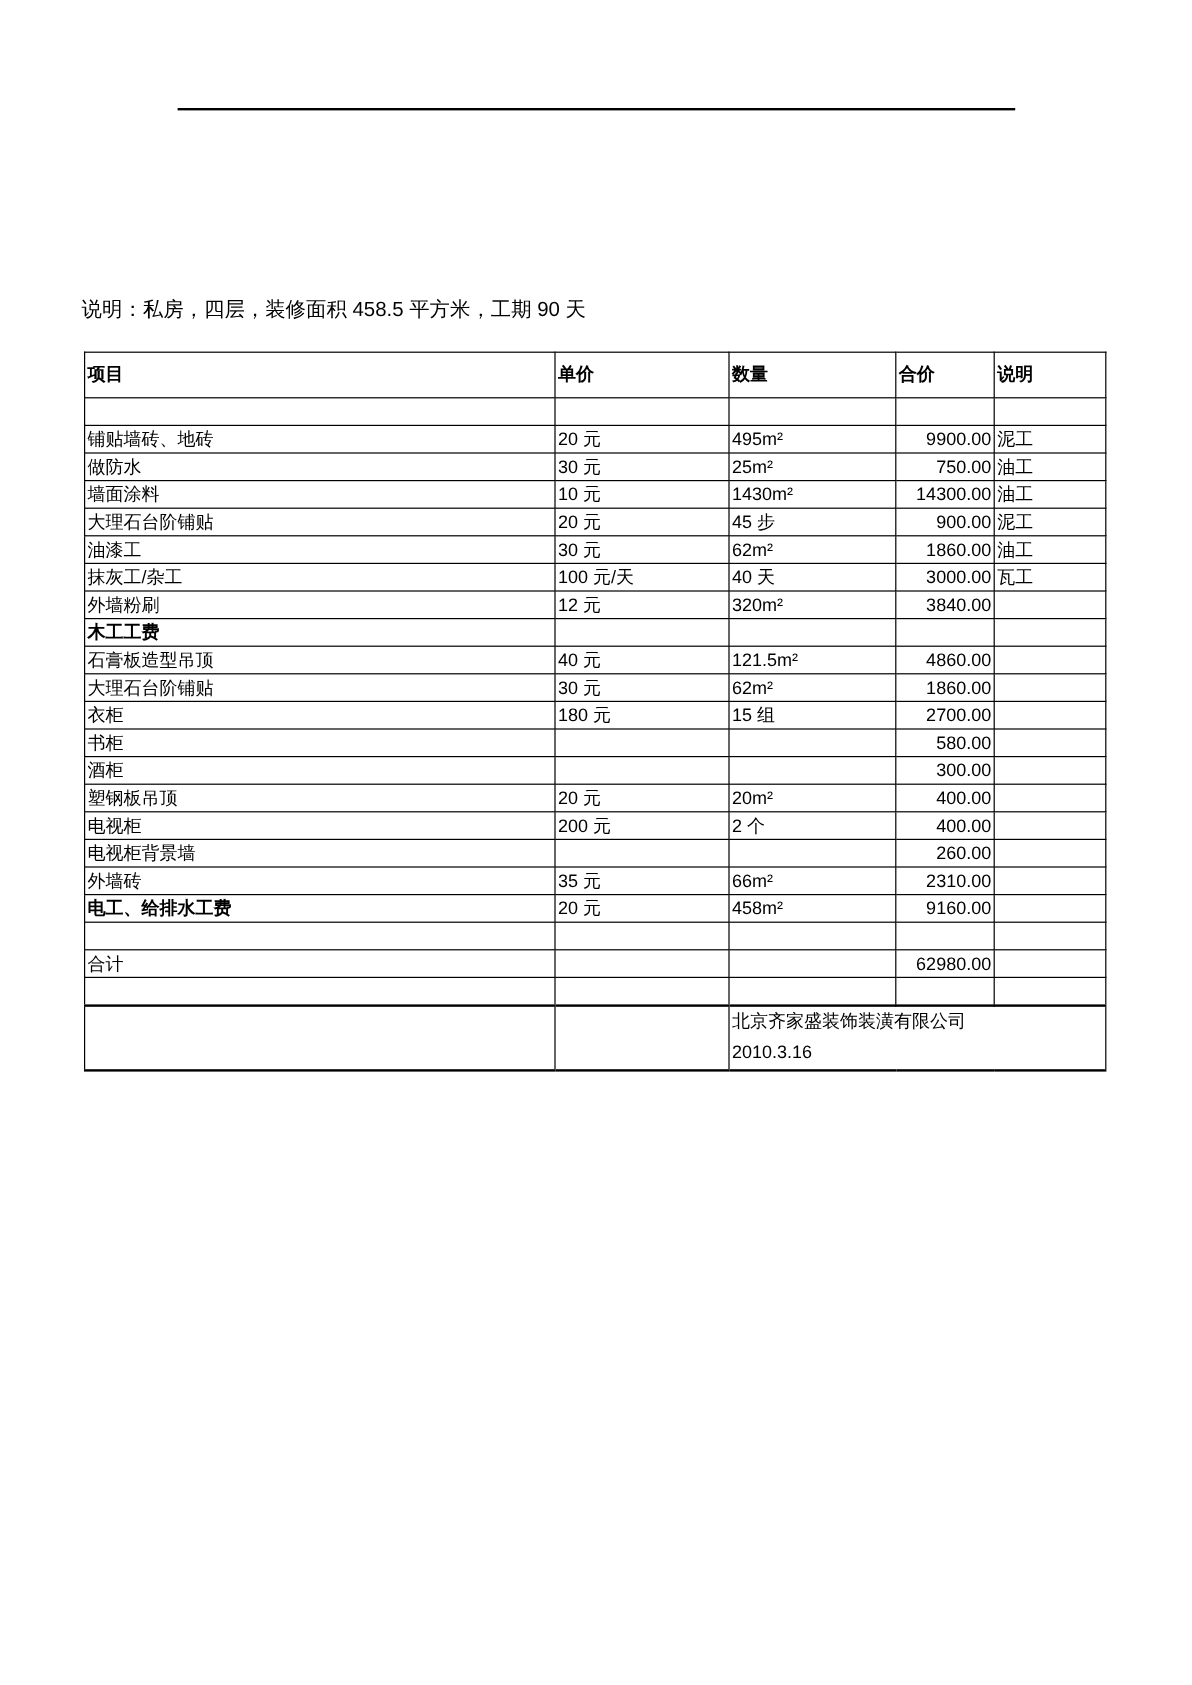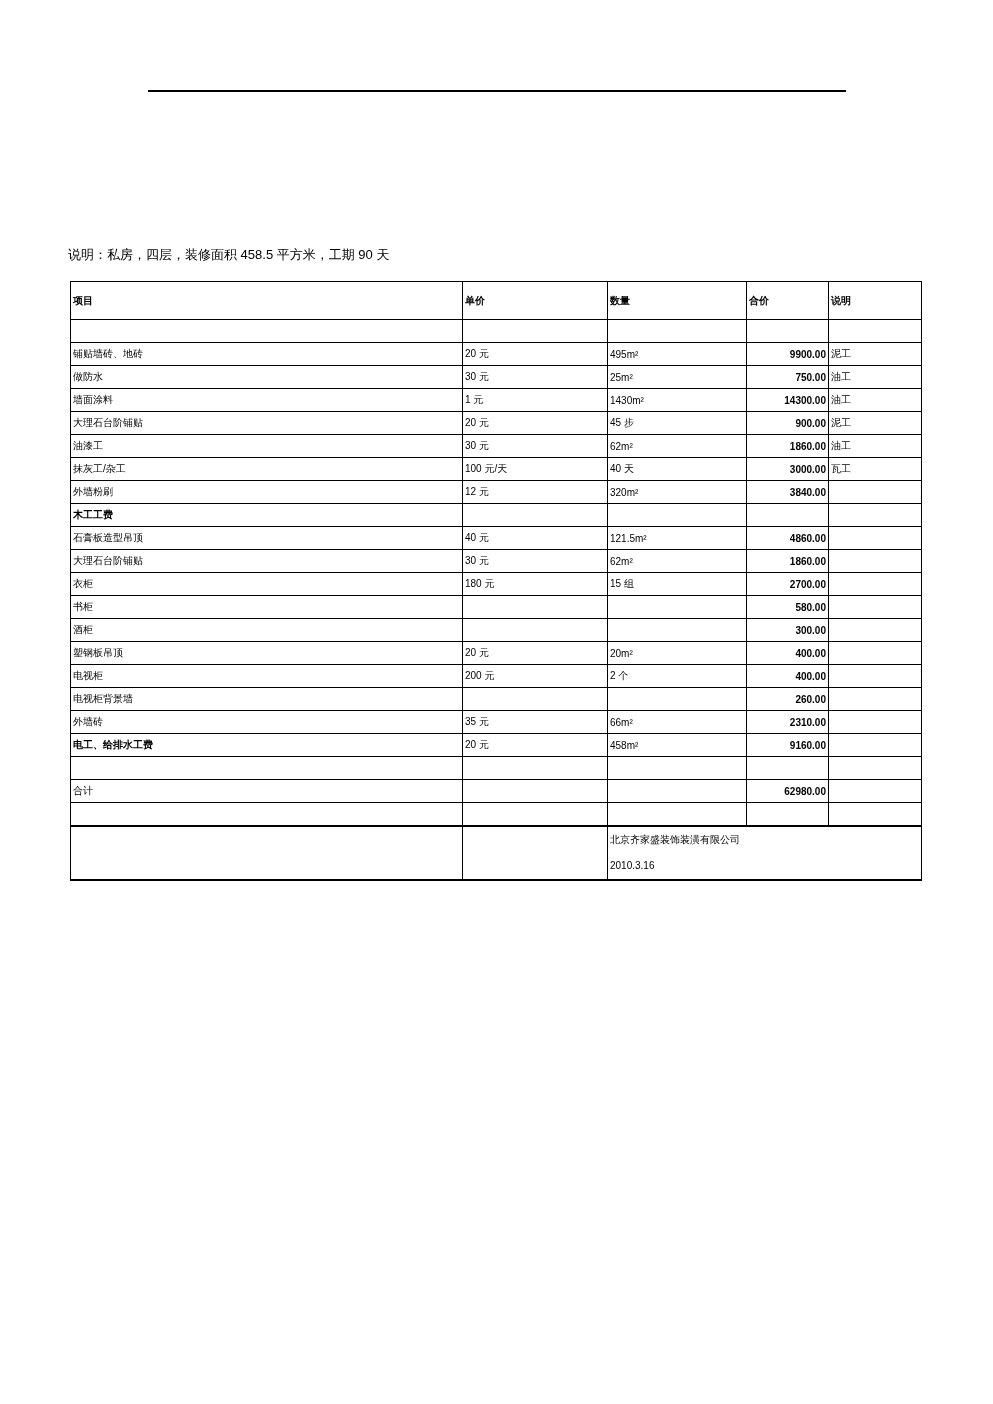--- a/index.html
+++ b/index.html
@@ -17,45 +17,45 @@
   }
   .top-rule {
     position: absolute;
     left: 148px; top: 90px;
     width: 698px; height: 2px;
     background: #000;
   }
   .note-line {
     position: absolute;
     left: 68px; top: 246px;
-    font-size: 13px;
+    font-size: 17px;
     white-space: nowrap;
   }
   table.quote-table {
     position: absolute;
-    left: 70px; top: 281px;
+    left: 70px; top: 293px;
     width: 851px;
     border-collapse: collapse;
     table-layout: fixed;
-    font-size: 10px;
+    font-size: 15px;
   }
   .quote-table th, .quote-table td {
     border: 1px solid #000;
     padding: 0 2px;
     vertical-align: middle;
     overflow: hidden;
     white-space: nowrap;
   }
   .quote-table thead tr { height: 38px; }
   .quote-table tbody tr { height: 23px; }
   .quote-table th {
     text-align: left;
     font-weight: bold;
   }
-  td.total { text-align: right; font-weight: bold; }
+  td.total { text-align: right; }
   td.bold { font-weight: bold; }
   .quote-table tfoot tr { height: 53px; margin-top: 48px; }
   .quote-table tfoot td {
     border-top: 2px solid #000;
     border-bottom: 2px solid #000;
   }
   .footer-lines { line-height: 26px; }
 </style>
 </head>
 <body>
@@ -100,21 +100,21 @@
         </tr>
         <tr>
           <td class="item">做防水</td>
           <td class="unit">30 元</td>
           <td class="qty">25m²</td>
           <td class="total">750.00</td>
           <td class="note">油工</td>
         </tr>
         <tr>
           <td class="item">墙面涂料</td>
-          <td class="unit">1 元</td>
+          <td class="unit">10 元</td>
           <td class="qty">1430m²</td>
           <td class="total">14300.00</td>
           <td class="note">油工</td>
         </tr>
         <tr>
           <td class="item">大理石台阶铺贴</td>
           <td class="unit">20 元</td>
           <td class="qty">45 步</td>
           <td class="total">900.00</td>
           <td class="note">泥工</td>

